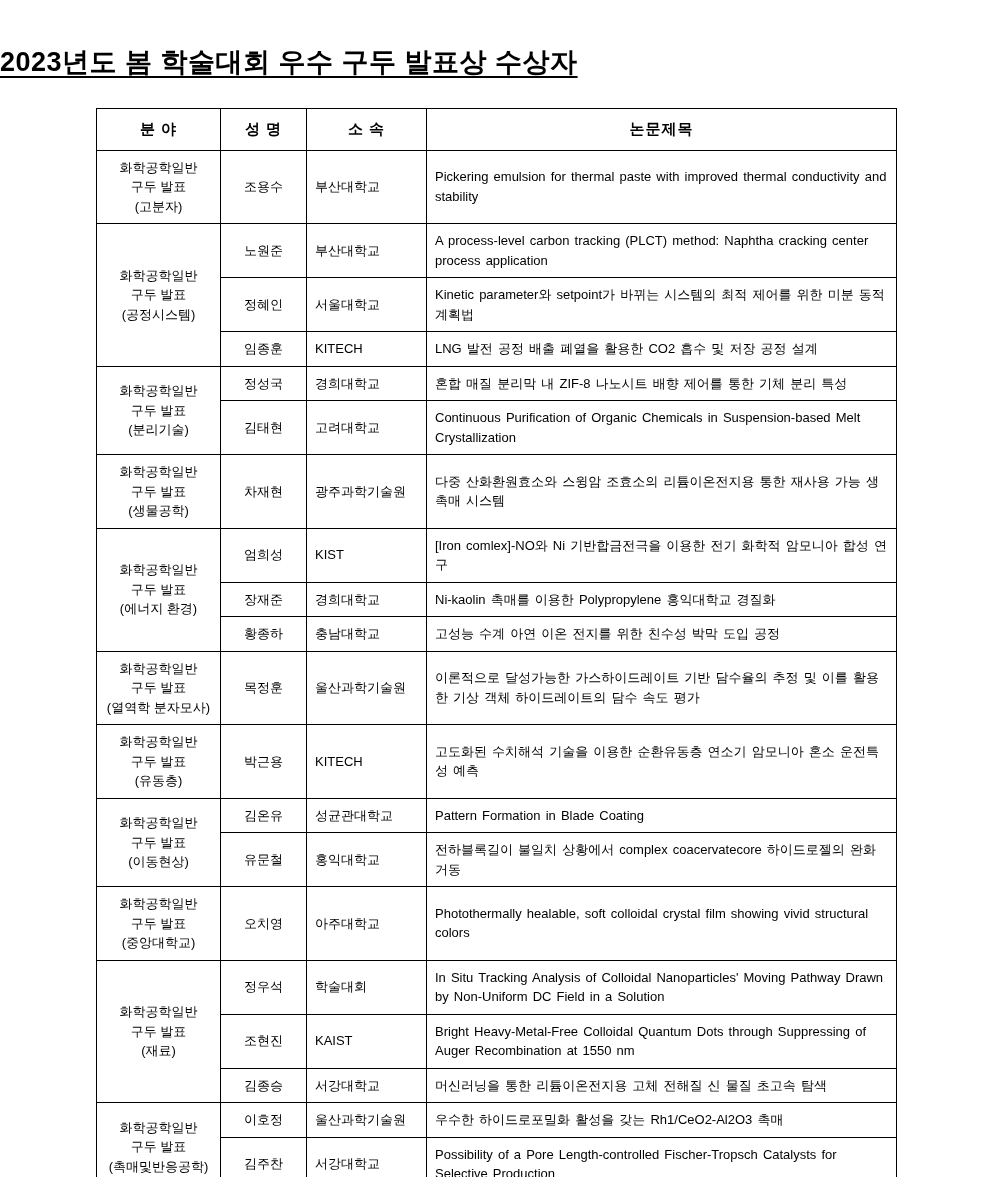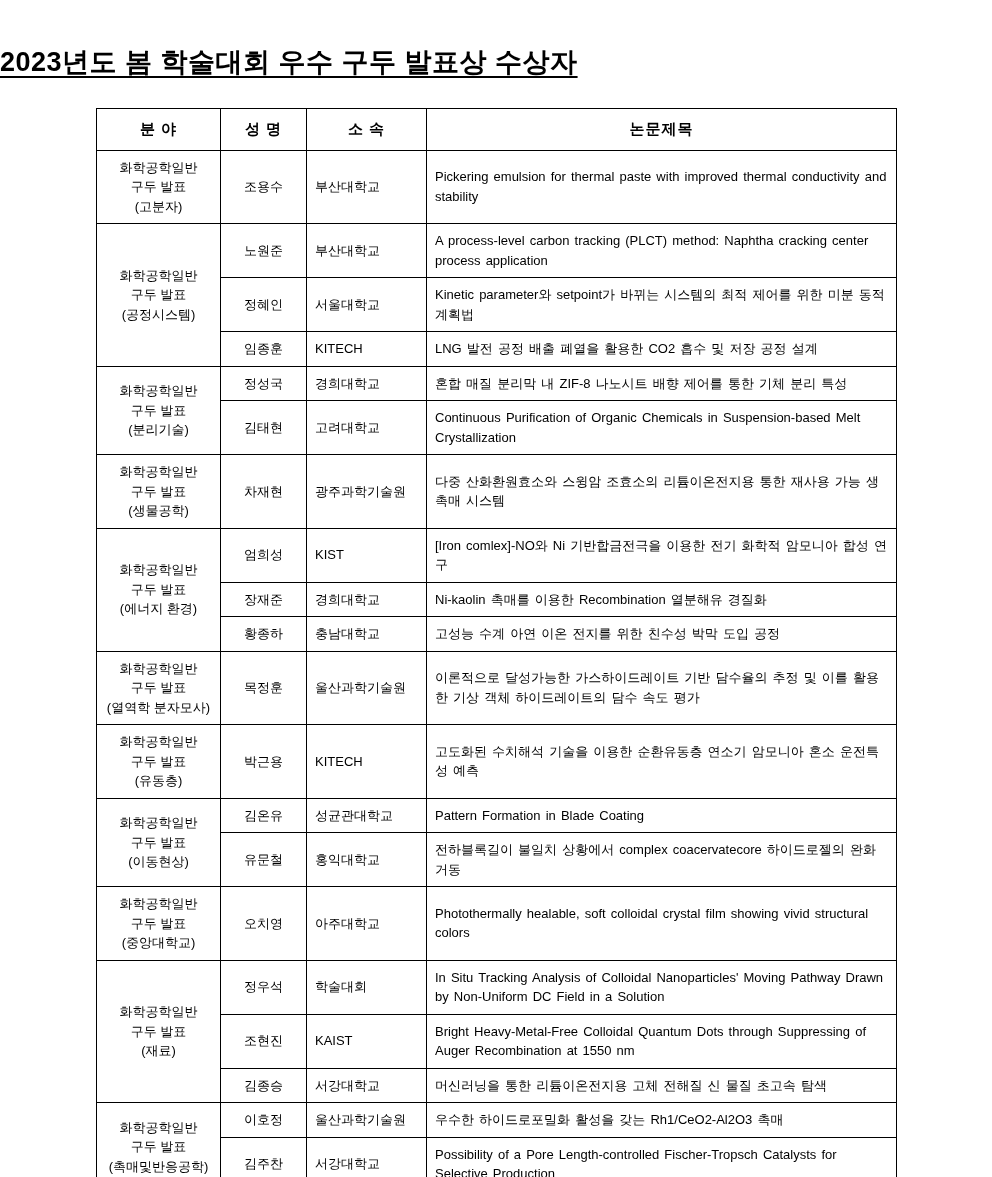--- a/index.html
+++ b/index.html
@@ -187,21 +187,21 @@
               <span class="f-line">구두 발표</span>
               <span class="f-line">(에너지 환경)</span>
             </td>
             <td class="name">엄희성</td>
             <td class="affil">KIST</td>
             <td class="paper">[Iron comlex]-NO와 Ni 기반합금전극을 이용한 전기 화학적 암모니아 합성 연구</td>
           </tr>
           <tr class="">
             <td class="name">장재준</td>
             <td class="affil">경희대학교</td>
-            <td class="paper">Ni-kaolin 촉매를 이용한 Recombination 열분해유 경질화</td>
+            <td class="paper">Ni-kaolin 촉매를 이용한 Polypropylene 홍익대학교 경질화</td>
           </tr>
           <tr class="group-end">
             <td class="name">황종하</td>
             <td class="affil">충남대학교</td>
             <td class="paper">고성능 수계 아연 이온 전지를 위한 친수성 박막 도입 공정</td>
           </tr>
           <tr class="group-start group-end">
             <td class="field" rowspan="1">
               <span class="f-line">화학공학일반</span>
               <span class="f-line">구두 발표</span>

